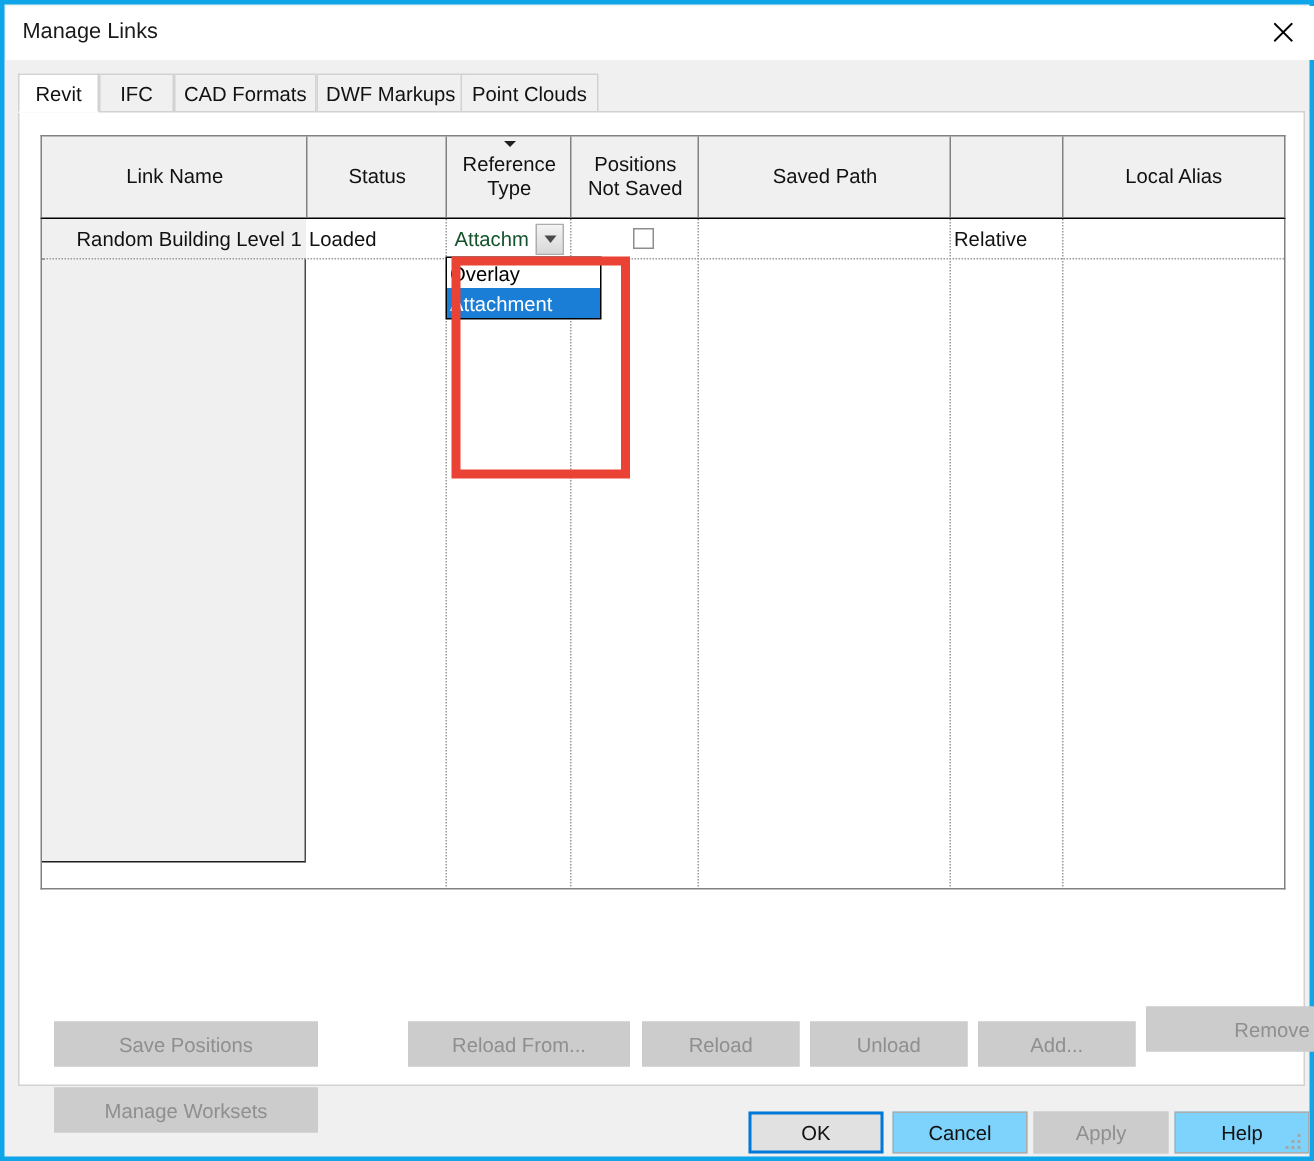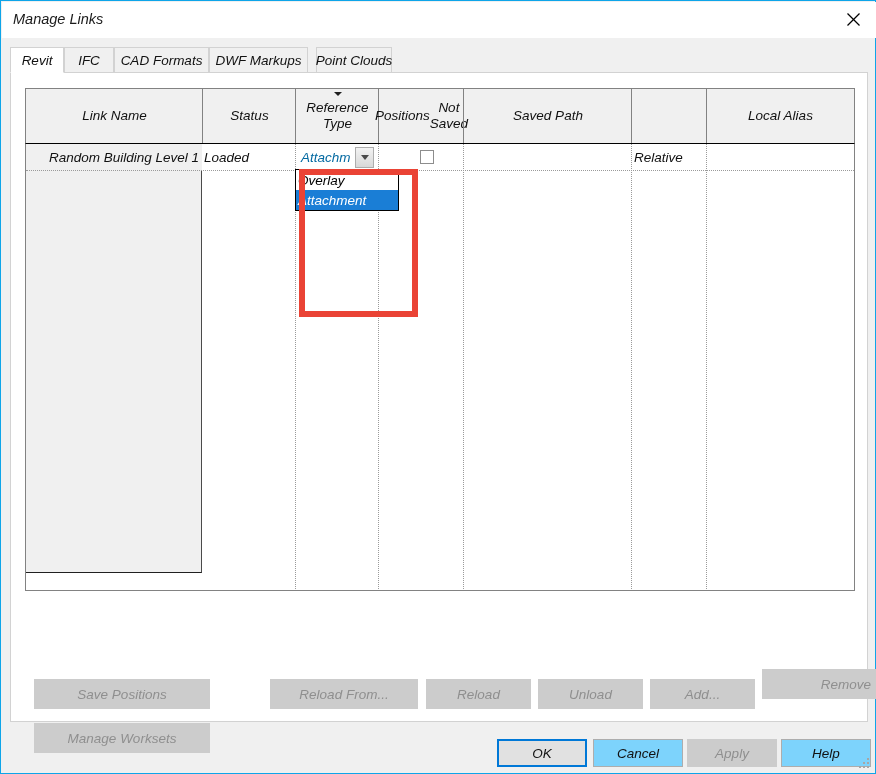--- a/index.html
+++ b/index.html
@@ -16,23 +16,22 @@
     overflow: hidden;
   }
 
   
   #dialog {
     position: absolute;
     left: 0; top: 0;
     width: 876px;
     height: 774px;
     box-sizing: border-box;
-    border: 1px solid #0ea5e9;
+    border: 3px solid #0ea5e9;
     background: #f0f0f0;
-    font-style: italic;
   }
 
   
   #titlebar {
     position: absolute;
     left: 1px; top: 1px;
     width: 874px;
     height: 36px;
     background: #ffffff;
   }
@@ -219,21 +218,21 @@
     box-sizing: border-box;
     background: #ffffff;
     display: flex;
     align-items: center;
     overflow: hidden;
   }
   #combo-text {
     flex: 1;
     padding-left: 3px;
     font-size: 13.5px;
-    color: #0369a1;
+    color: #14532d;
     white-space: nowrap;
     overflow: hidden;
   }
   #combo-arrow-btn {
     width: 19px;
     height: 21px;
     box-sizing: border-box;
     border: 1px solid #adadad;
     background: linear-gradient(#f3f3f3, #d8d8d8);
     display: flex;
@@ -362,21 +361,21 @@
     </div>
     <div class="tab" style="left:54px;width:50px;">
       <span>IFC</span>
     </div>
     <div class="tab" style="left:104px;width:95px;">
       <span>CAD Formats</span>
     </div>
     <div class="tab" style="left:199px;width:99px;">
       <span>DWF Markups</span>
     </div>
-    <div class="tab" style="left:306px;width:76px;">
+    <div class="tab" style="left:295px;width:92px;">
       <span>Point Clouds</span>
     </div>
   </div>
 
   <div id="tabpage">
 
     <div id="grid">
 
       <div id="grid-head">
         <div class="hcell" style="left:0px;width:177px;">Link Name</div>
@@ -385,21 +384,21 @@
         <div class="hcell" style="left:177px;width:93px;">Status</div>
         <div class="hsep" style="left:269px;"></div>
 
         <div class="hcell" style="left:270px;width:83px;flex-direction:column;justify-content:center;">
           <div class="sort-arrow" style="left:38px;top:3px;"></div>
           <span>Reference</span>
           <span>Type</span>
         </div>
         <div class="hsep" style="left:352px;"></div>
 
-        <div class="hcell" style="left:353px;width:85px;flex-direction:row;justify-content:center;">
+        <div class="hcell" style="left:353px;width:85px;flex-direction:column;justify-content:center;">
           <span>Positions</span>
           <span>Not Saved</span>
         </div>
         <div class="hsep" style="left:437px;"></div>
 
         <div class="hcell" style="left:438px;width:168px;">Saved Path</div>
         <div class="hsep" style="left:605px;"></div>
 
         <div class="hsep" style="left:680px;"></div>
 

